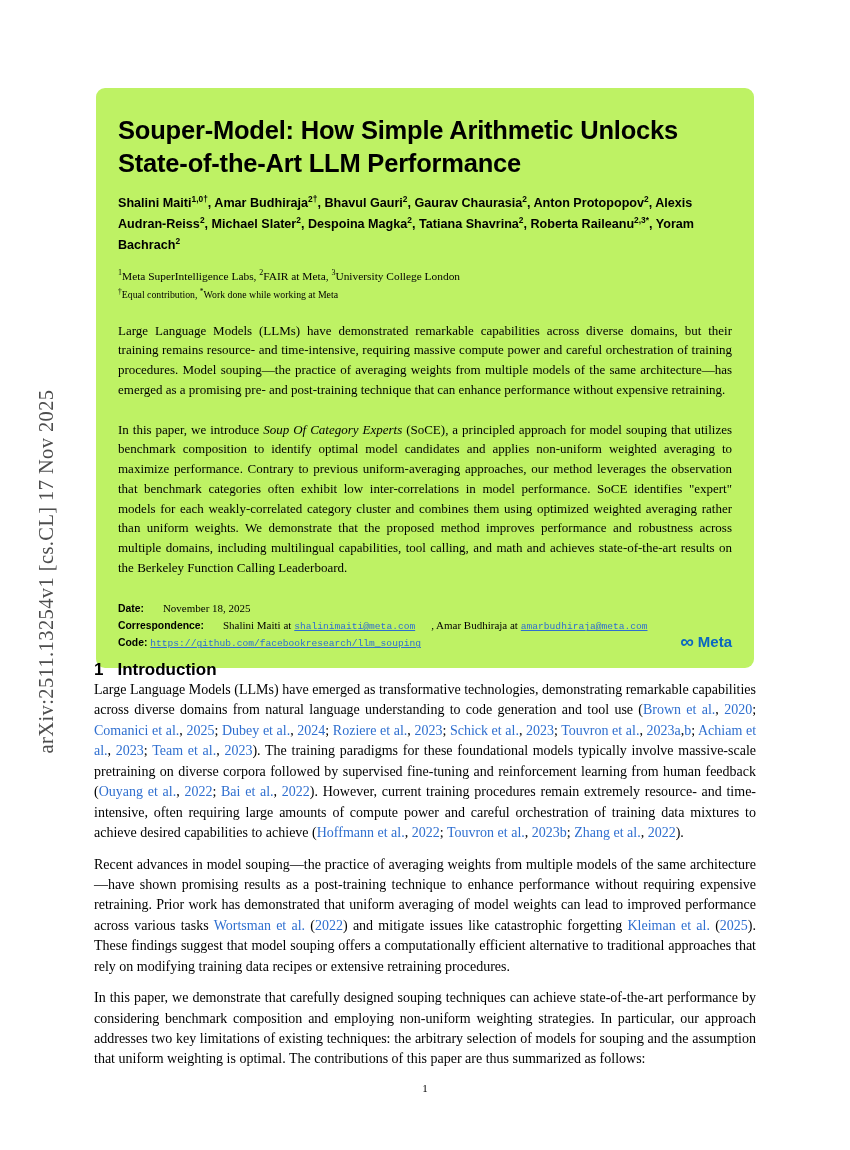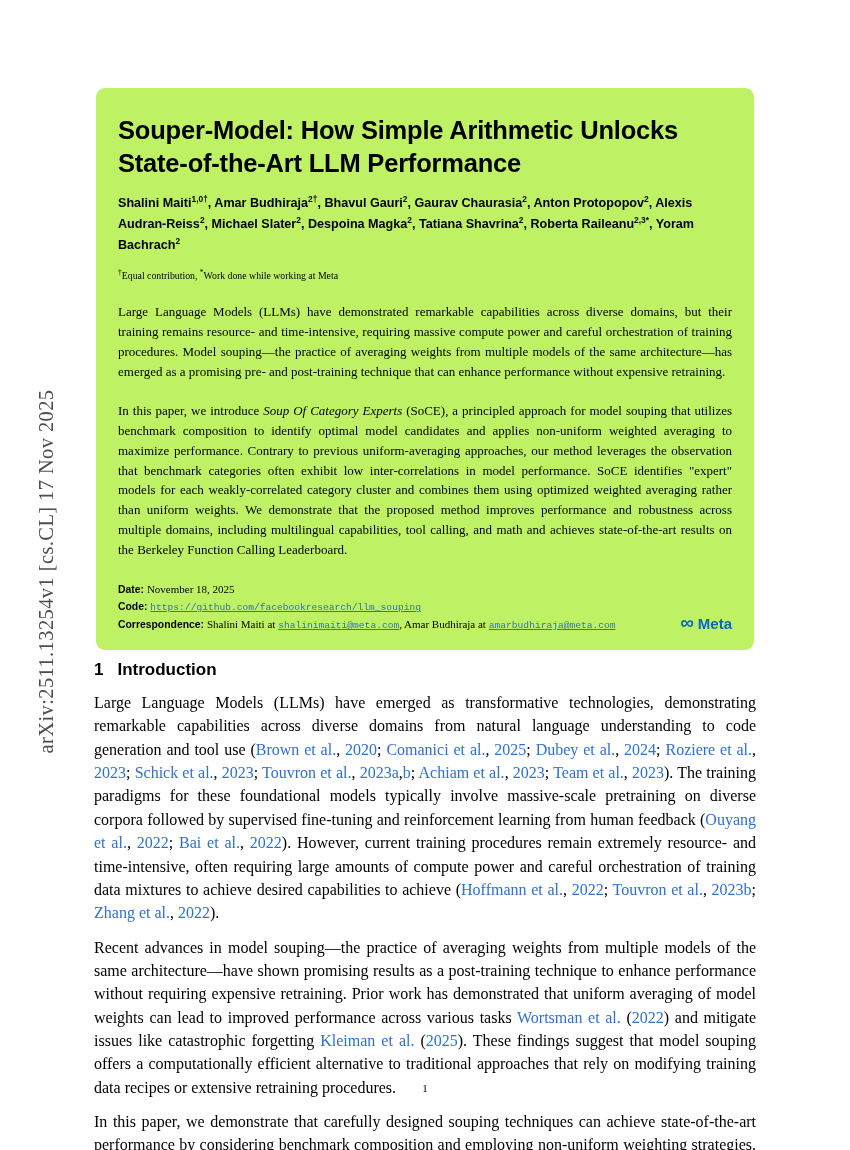--- a/index.html
+++ b/index.html
@@ -91,20 +91,21 @@
     margin-top: 22px;
     font-family: "Liberation Sans", sans-serif;
     font-size: 10.4px;
     line-height: 1.62;
     position: relative;
   }
   #meta-block b { font-weight: bold; }
   #meta-block .meta-val {
     font-family: "Liberation Serif", serif;
     font-size: 11px;
+    margin-left: 16px;
   }
   .link { color: #2f6fd0; text-decoration: none; }
   .mono-link {
     color: #2f6fd0;
     font-family: "Liberation Mono", monospace;
     font-size: 9.6px;
   }
 
   #meta-logo {
     position: absolute;
@@ -136,24 +137,24 @@
   #section-heading {
     font-family: "Liberation Sans", sans-serif;
     font-weight: bold;
     font-size: 17px;
     margin: 0 0 0 0;
   }
   #section-heading .sec-num { margin-right: 14px; }
 
   .body-p {
     font-family: "Liberation Serif", serif;
-    font-size: 16px;
+    font-size: 14px;
     line-height: 1.46;
     text-align: justify;
-    margin: 11px 0 11px 0;
+    margin: 0 0 11px 0;
   }
 
   #page-number {
     position: absolute;
     left: 0;
     top: 1082px;
     width: 850px;
     text-align: center;
     font-family: "Liberation Serif", serif;
     font-size: 11px;
@@ -163,40 +164,41 @@
 <body>
 
 <div id="arxiv-stamp">arXiv:2511.13254v1  [cs.CL]  17 Nov 2025</div>
 
 <div id="header-card">
 
   <h1 id="paper-title">Souper-Model: How Simple Arithmetic Unlocks State-of-the-Art LLM Performance</h1>
 
   <div id="authors">Shalini Maiti<sup>1,0†</sup>, Amar Budhiraja<sup>2†</sup>, Bhavul Gauri<sup>2</sup>, Gaurav Chaurasia<sup>2</sup>, Anton Protopopov<sup>2</sup>, Alexis Audran-Reiss<sup>2</sup>, Michael Slater<sup>2</sup>, Despoina Magka<sup>2</sup>, Tatiana Shavrina<sup>2</sup>, Roberta Raileanu<sup>2,3*</sup>, Yoram Bachrach<sup>2</sup></div>
 
+  <p class="affil-line"><sup>1</sup>Meta SuperIntelligence Labs, <sup>2</sup>FAIR at Meta, <sup>3</sup>University College London</p>
   <p class="affil-note"><sup>†</sup>Equal contribution, <sup>*</sup>Work done while working at Meta</p>
 
   <p class="abstract-p">Large Language Models (LLMs) have demonstrated remarkable capabilities across diverse domains, but their training remains resource- and time-intensive, requiring massive compute power and careful orchestration of training procedures. Model souping—the practice of averaging weights from multiple models of the same architecture—has emerged as a promising pre- and post-training technique that can enhance performance without expensive retraining.</p>
   <p class="abstract-p second">In this paper, we introduce <i>Soup Of Category Experts</i> (SoCE), a principled approach for model souping that utilizes benchmark composition to identify optimal model candidates and applies non-uniform weighted averaging to maximize performance. Contrary to previous uniform-averaging approaches, our method leverages the observation that benchmark categories often exhibit low inter-correlations in model performance. SoCE identifies "expert" models for each weakly-correlated category cluster and combines them using optimized weighted averaging rather than uniform weights. We demonstrate that the proposed method improves performance and robustness across multiple domains, including multilingual capabilities, tool calling, and math and achieves state-of-the-art results on the Berkeley Function Calling Leaderboard.</p>
 
   <div id="meta-block">
     <div>
       <b>Date:</b>
       <span class="meta-val">November 18, 2025</span>
-    </div>
-    <div>
-      <b>Code:</b>
-      <a class="mono-link" href="#">https://github.com/facebookresearch/llm_souping</a>
     </div>
     <div>
       <b>Correspondence:</b>
       <span class="meta-val">Shalini Maiti at</span>
       <a class="mono-link" href="#">shalinimaiti@meta.com</a><span class="meta-val">, Amar Budhiraja at</span>
       <a class="mono-link" href="#">amarbudhiraja@meta.com</a>
     </div>
+    <div>
+      <b>Code:</b>
+      <a class="mono-link" href="#">https://github.com/facebookresearch/llm_souping</a>
+    </div>
 
     <div id="meta-logo">
       <span class="infinity-glyph">∞</span>
       <span>Meta</span>
     </div>
   </div>
 </div>
 
 <div id="body-col">
   <h2 id="section-heading">

